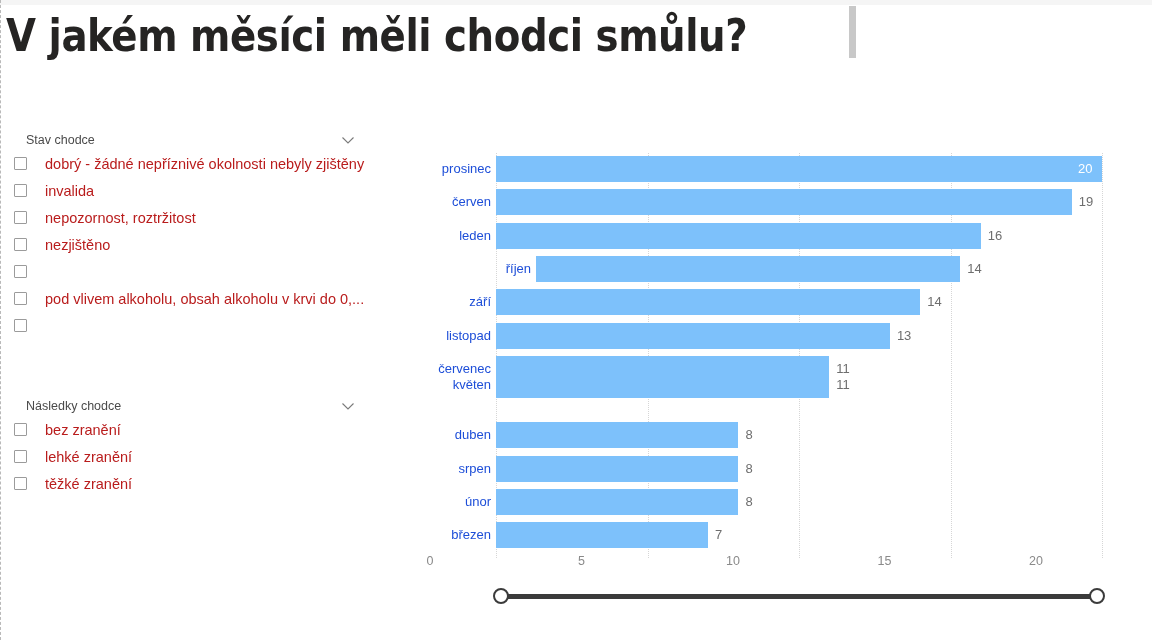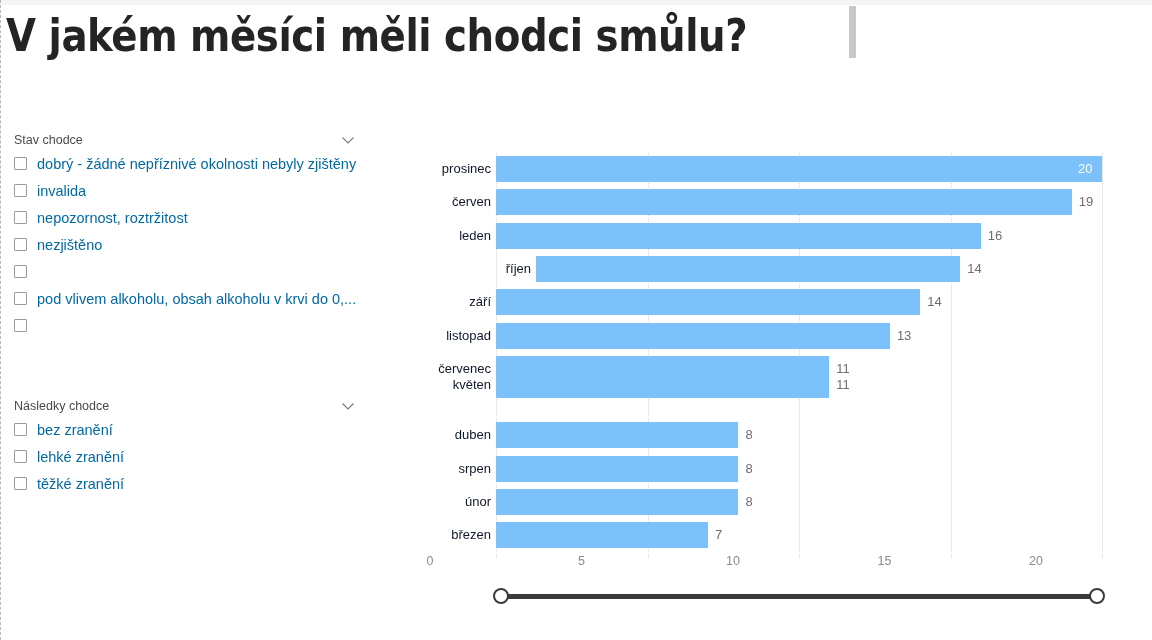--- a/index.html
+++ b/index.html
@@ -59,21 +59,21 @@
   
   #filter-pane {
     position: absolute;
     left: 0px; top: 130px;
     width: 380px; height: 390px;
   }
   .filter-group { position: absolute; left: 0; width: 372px; }
   .filter-header {
     position: relative;
     height: 20px;
-    padding-left: 14px;
+    padding-left: 26px;
     font-size: 12.5px;
     color: #4a4a4a;
     line-height: 20px;
   }
   .chevron {
     position: absolute;
     right: 17px; top: 4px;
     width: 14px; height: 12px;
   }
   .chevron svg { display: block; }
@@ -86,23 +86,23 @@
   }
   .cb {
     width: 13px; height: 13px;
     border: 1px solid #9b9b9b;
     background: #ffffff;
     box-sizing: border-box;
     flex: 0 0 auto;
     border-radius: 1px;
   }
   .cb-label {
-    margin-left: 10px;
+    margin-left: 18px;
     font-size: 14.5px;
-    color: #0369a1;
+    color: #b91c1c;
     white-space: nowrap;
     line-height: 18px;
   }
 
   
   #chart {
     position: absolute;
     left: 430px; top: 140px;
     width: 700px; height: 470px;
   }
@@ -128,21 +128,21 @@
     background: #7dc1fb;
   }
   .cat-label {
     position: absolute;
     right: 100%;
     margin-right: 5px;
     top: 3px;
     height: 26px;
     line-height: 26px;
     font-size: 13px;
-    color: #0f172a;
+    color: #1d4ed8;
     white-space: nowrap;
   }
   .val-label {
     position: absolute;
     top: 3px;
     height: 26px;
     line-height: 26px;
     font-size: 13px;
     white-space: nowrap;
   }

